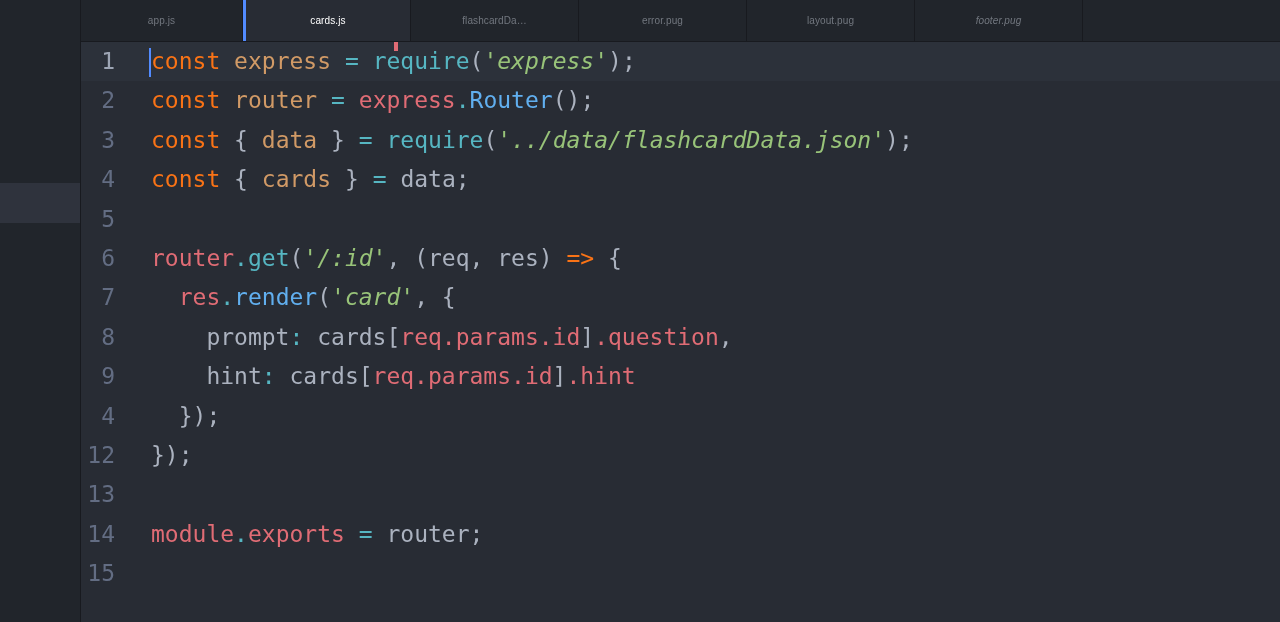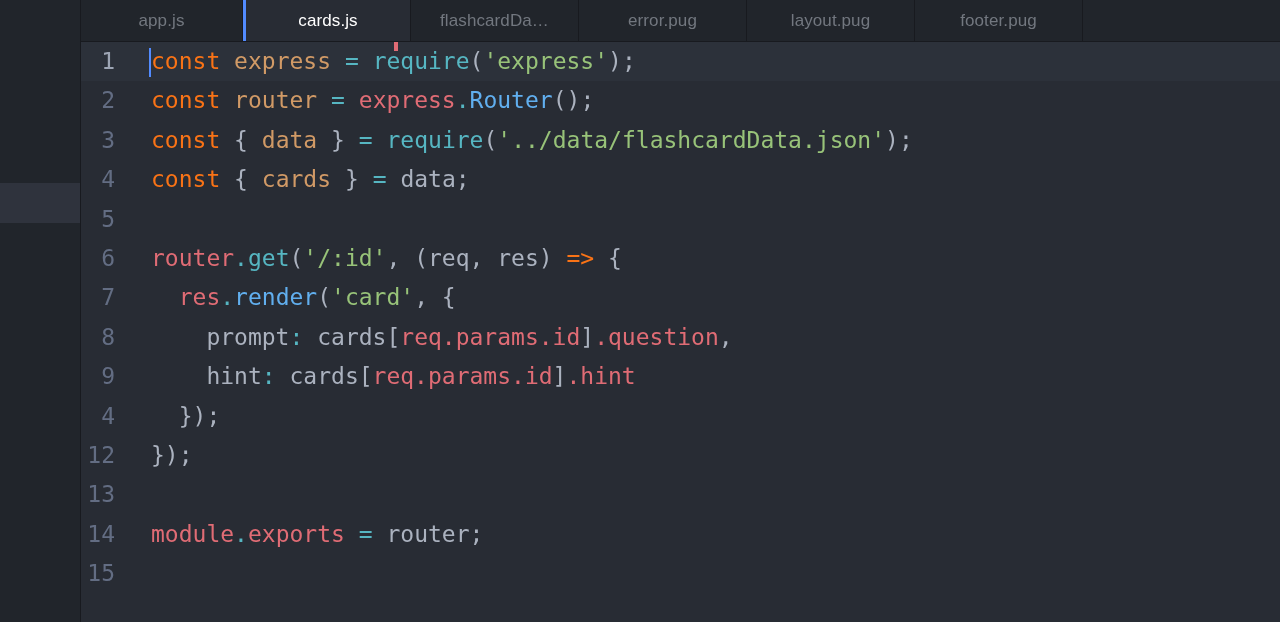--- a/index.html
+++ b/index.html
@@ -61,21 +61,21 @@
     overflow: hidden;
   }
   .tab {
     position: relative;
     display: flex;
     align-items: center;
     justify-content: center;
     height: 41px;
     box-sizing: border-box;
     font-family: "Liberation Sans", sans-serif;
-    font-size: 17px;
+    font-size: 10px;
     color: #72777f;
     background: #21252b;
     border-right: 1px solid #181a1f;
     padding: 0 14px;
     white-space: nowrap;
     overflow: hidden;
     text-overflow: ellipsis;
     letter-spacing: 0.1px;
   }
   .tab.active {
@@ -91,21 +91,21 @@
     bottom: 0;
     width: 3px;
     background: #528bff;
   }
   .tab-w1 { width: 162px; }
   .tab-w2 { width: 168px; }
   .tab-w3 { width: 168px; }
   .tab-w4 { width: 168px; }
   .tab-w5 { width: 168px; }
   .tab-w6 { width: 168px; }
-  .tab-w7 { width: 168px; }
+  .tab-w7 { width: 168px; font-style: italic; }
 
   
   .code-pane {
     position: relative;
     flex: 1 1 auto;
     background: #282c34;
     overflow: hidden;
   }
 
   .code-line {
@@ -153,21 +153,21 @@
     height: 29px;
     background: #528bff;
   }
 
   
   .t-keyword   { color: #f97316; }  
   .t-variable  { color: #d19a66; }  
   .t-operator  { color: #56b6c2; }  
   .t-function  { color: #56b6c2; }  
   .t-method    { color: #61afef; }  
-  .t-string    { color: #98c379; }  
+  .t-string    { color: #98c379; font-style: italic; }  
   .t-object    { color: #e06c75; }  
   .t-plain     { color: #abb2bf; }
   .t-punct     { color: #abb2bf; }
 
   .marker-dot {
     position: absolute;
     left: 313px;
     top: 0px;
     width: 4px;
     height: 9px;

